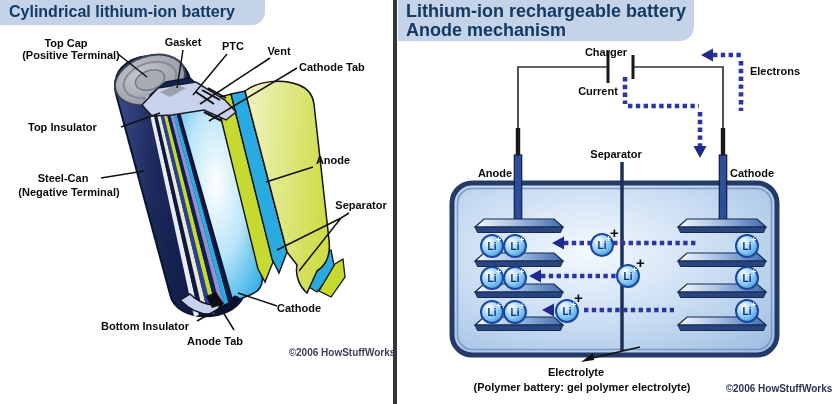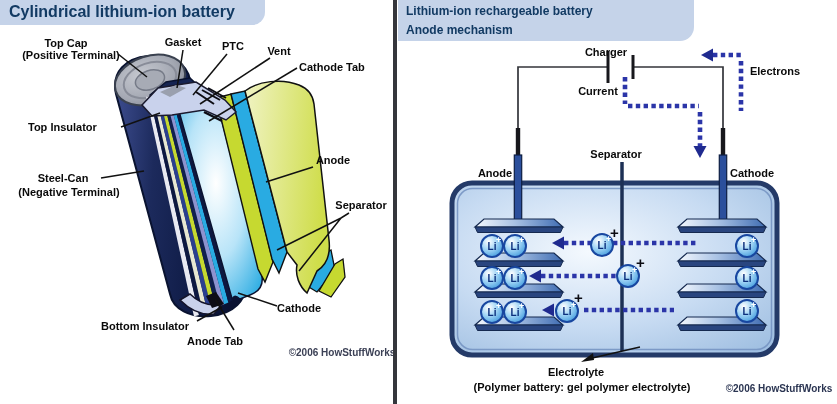--- a/index.html
+++ b/index.html
@@ -2,21 +2,21 @@
 <html><head>
 <meta charset="utf-8">
 <style>
   html,body{margin:0;padding:0;background:#fff;}
   #stage{position:relative;width:837px;height:404px;background:#fff;overflow:hidden;
          font-family:"Liberation Sans",sans-serif;}
   .banner{position:absolute;top:0;background:#c5d3e9;color:#123a63;font-weight:bold;}
   #banner-left{left:0;width:265px;height:25px;border-radius:0 0 13px 0;
                font-size:16px;line-height:24px;padding-left:9px;box-sizing:border-box;}
   #banner-right{left:398px;width:296px;height:41px;border-radius:0 0 14px 0;
-                font-size:12px;line-height:19px;padding:2px 0 0 8px;box-sizing:border-box;}
+                font-size:18px;line-height:19px;padding:2px 0 0 8px;box-sizing:border-box;}
   #divider{position:absolute;left:393px;top:0;width:4px;height:404px;background:#35363c;}
   svg{position:absolute;top:0;}
   svg text{font-family:"Liberation Sans",sans-serif;}
   .lbl{font-weight:bold;font-size:11px;fill:#0a0a0a;}
   .cap{font-weight:bold;font-size:10px;fill:#3c4156;}
   .capr{font-weight:bold;font-size:10px;fill:#2b3552;}
   .ldr{stroke:#111;stroke-width:1.5;fill:none;}
   .wire{stroke:#33343a;stroke-width:1.7;fill:none;}
   .dash{stroke:#2b35a8;stroke-width:4.6;stroke-dasharray:4.4 3.4;fill:none;}
   .ah{fill:#1f2a8f;stroke:none;}

